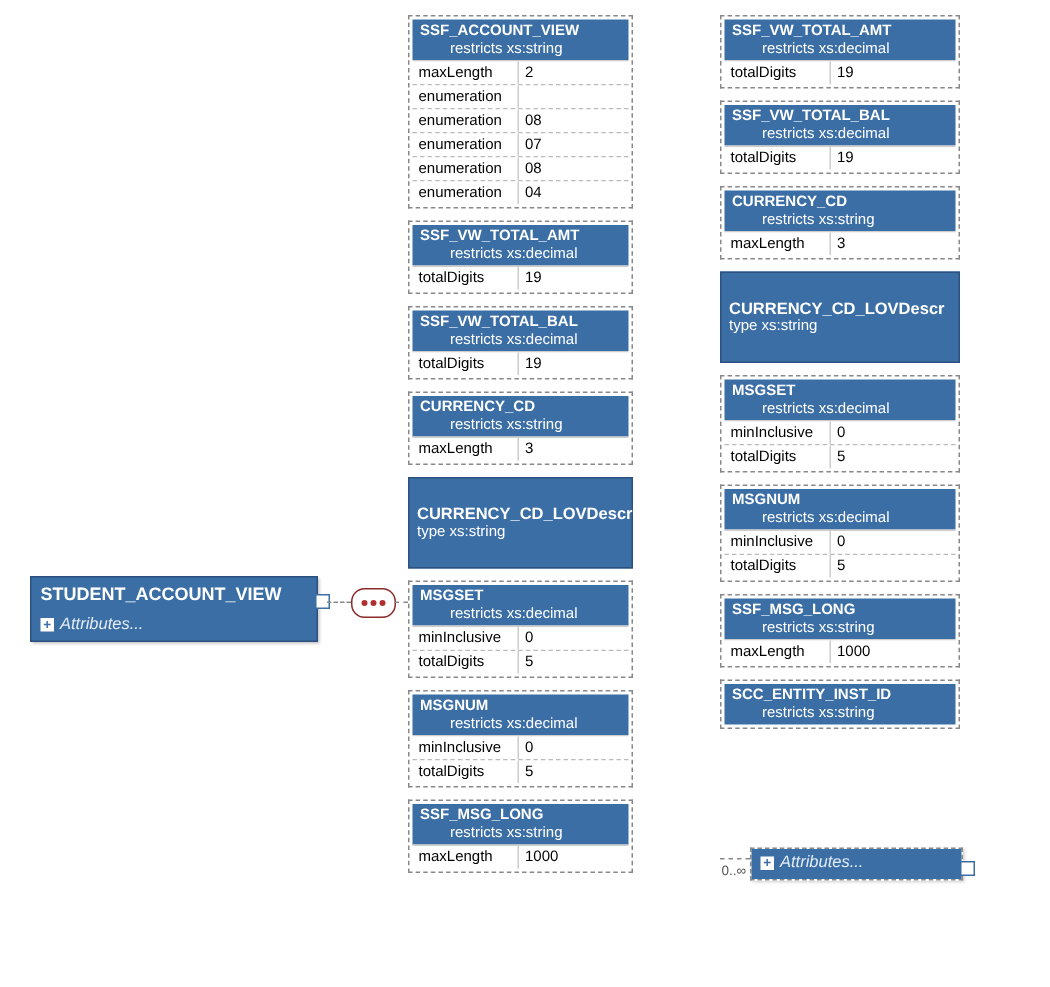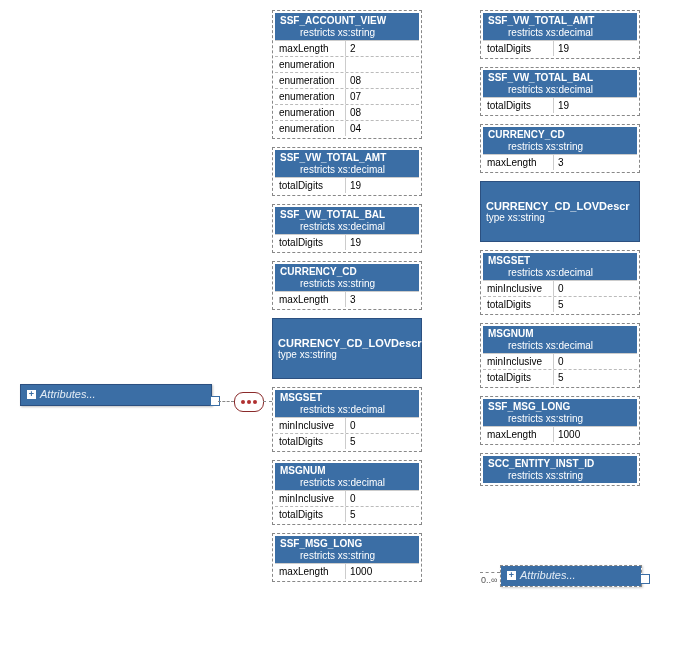--- a/index.html
+++ b/index.html
@@ -143,20 +143,21 @@
   .occur-label {
     position: absolute;
     font-size: 9px;
     color: #555;
   }
 </style>
 </head>
 <body>
 
 <div class="root-box">
+  <div class="root-title">STUDENT_ACCOUNT_VIEW</div>
   <div class="attrs">
     <span class="plus-box">+</span>
     <span>Attributes...</span>
   </div>
 </div>
 <div class="root-connector"></div>
 <div class="dash-line" style="left:218px;top:401px;width:16px;"></div>
 <div class="seq-node">
   <span class="seq-dot"></span>
   <span class="seq-dot"></span>

